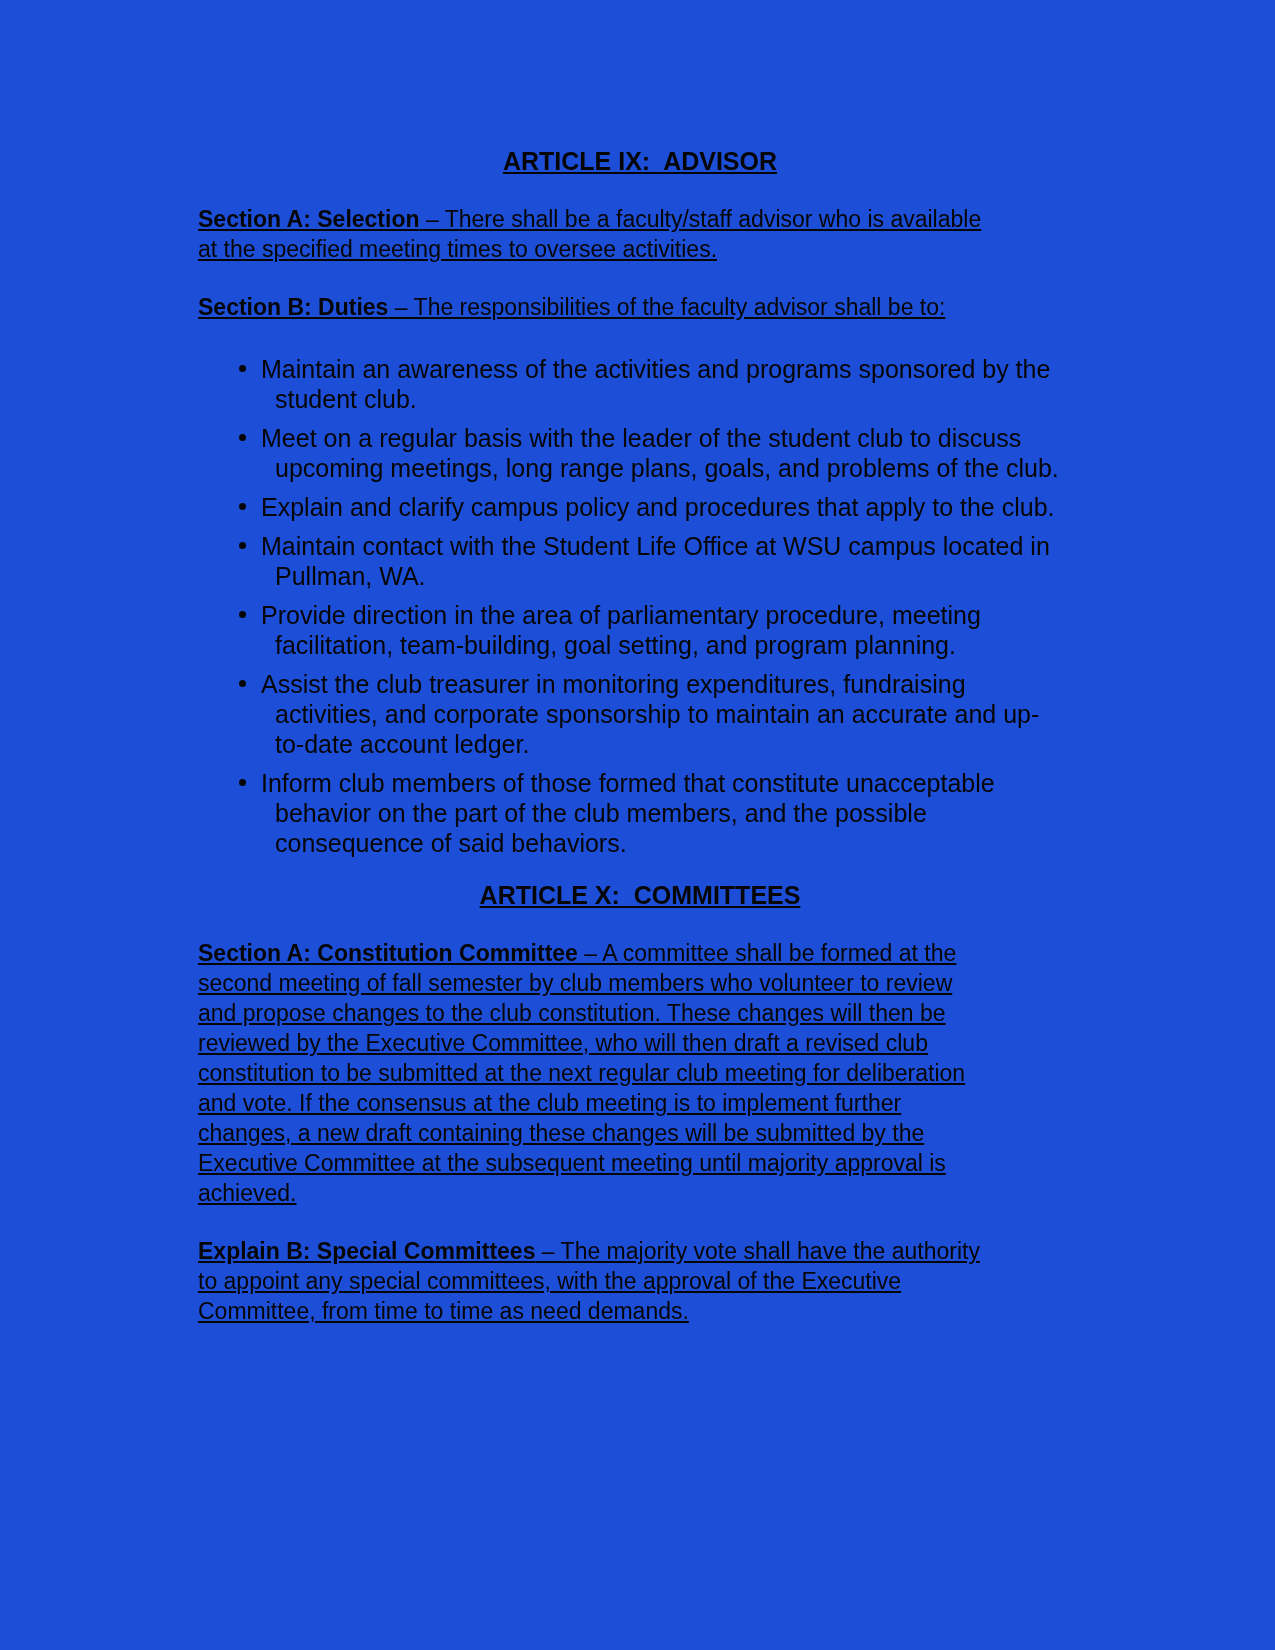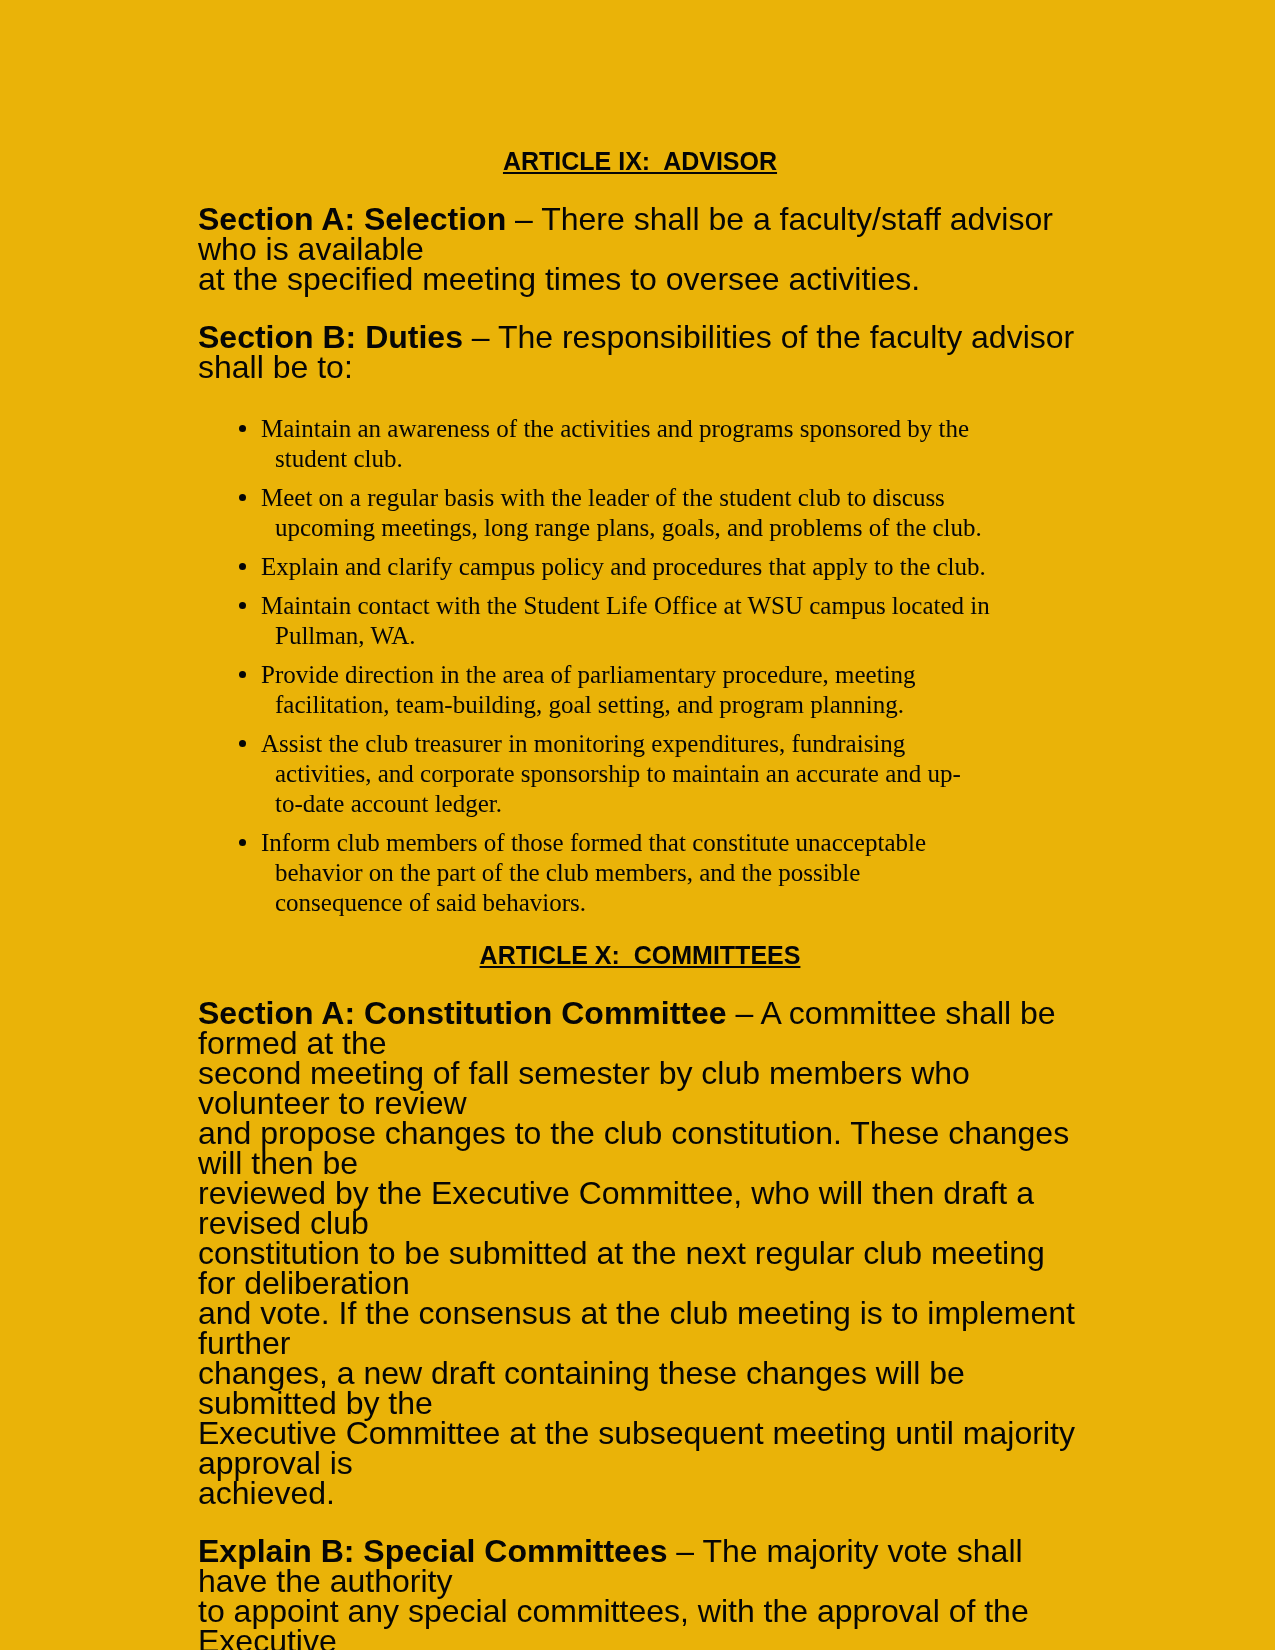--- a/index.html
+++ b/index.html
@@ -16,52 +16,52 @@
     -webkit-font-smoothing: antialiased;
   }
   .page {
     position: absolute;
     top: 0;
     left: 0;
     width: 1275px;
     height: 1650px;
     box-sizing: border-box;
     padding: 146px 193px 0 198px;
-    background: #eab308;
+    background: #1d4ed8;
     overflow: hidden;
   }
   .content {
     width: 884px;
   }
   .article-title {
     font-size: 25px;
     line-height: 30px;
     font-weight: bold;
     text-align: center;
     text-decoration: underline;
     margin: 0;
     white-space: pre-wrap;
   }
   .article-title.second {
     margin-top: 22px;
   }
   .para {
-    font-size: 32px;
+    font-size: 23px;
     line-height: 30px;
     margin: 28px 0 0 0;
     white-space: pre-wrap;
+    text-decoration: underline;
   }
   .para .label {
     font-weight: bold;
   }
   .duties-list {
     list-style: none;
     margin: 32px 0 0 0;
     padding: 0;
-    font-family: Liberation Serif, serif;
   }
   .duty {
     position: relative;
     font-size: 25px;
     line-height: 30px;
     padding-left: 77px;
     text-indent: -14px;
     margin: 0 0 9px 0;
     white-space: pre-wrap;
   }

